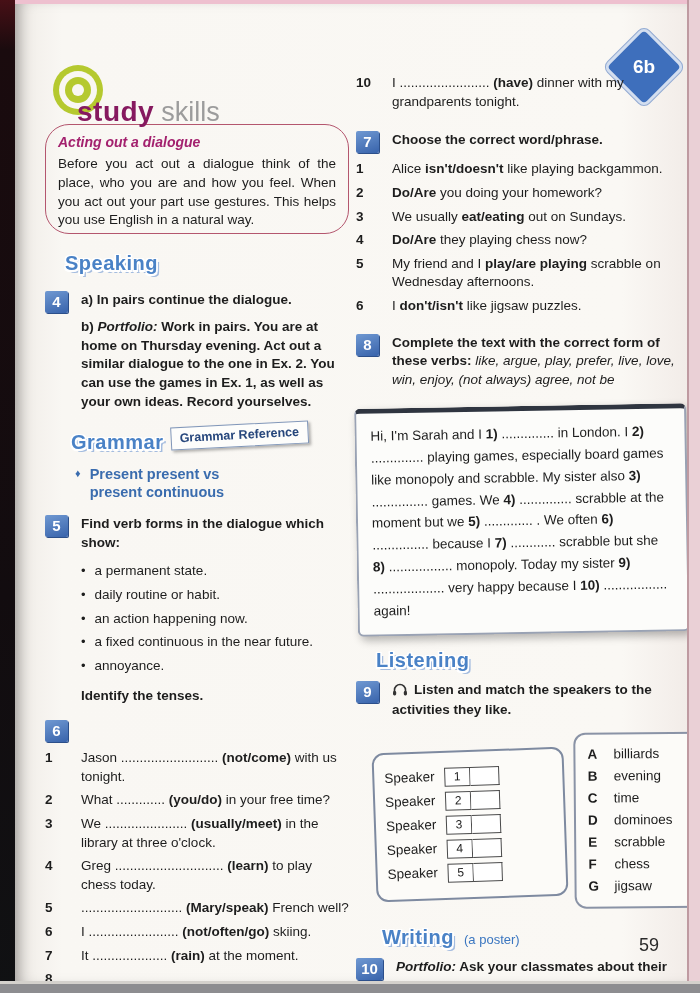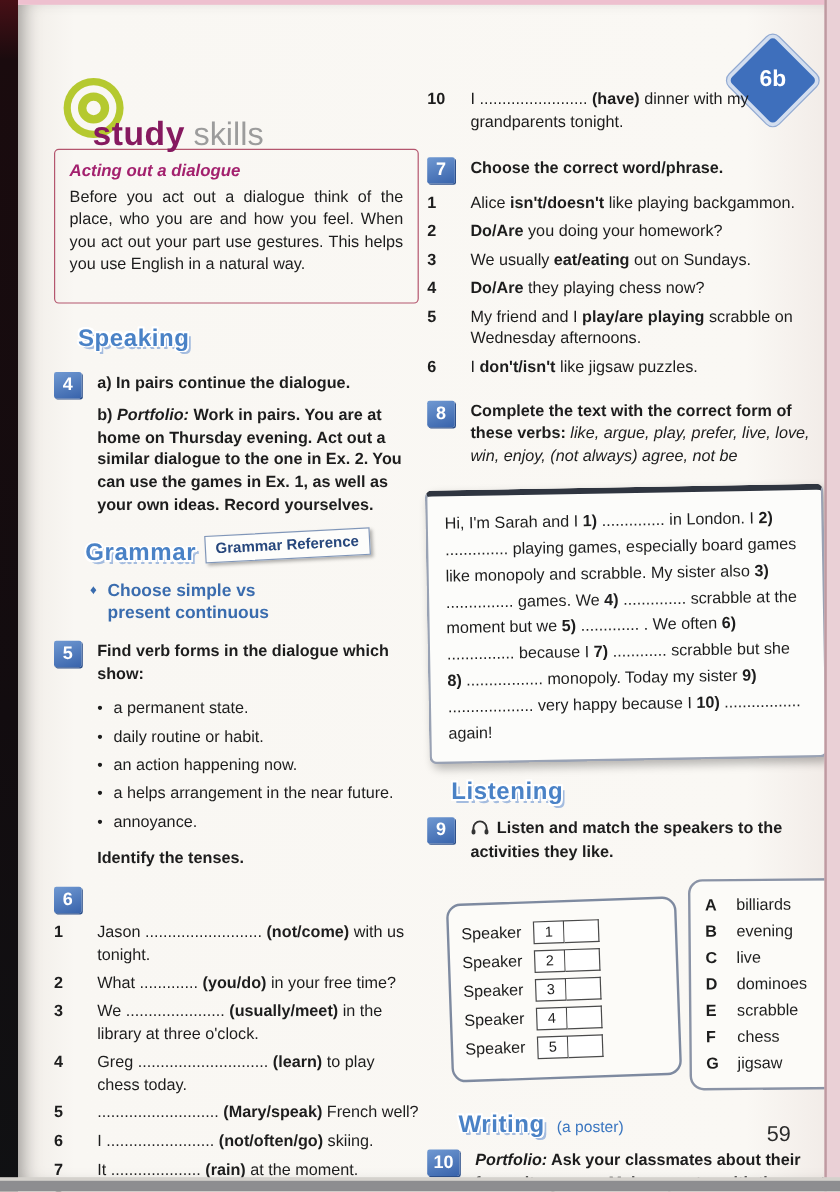--- a/index.html
+++ b/index.html
@@ -31,21 +31,21 @@
   .logo-row{position:relative;height:46px;margin-left:8px;}
   .swirl{position:absolute;left:0;top:-5px;width:50px;height:50px;}
   .sw1{position:absolute;inset:0;border-radius:50%;background:#b5c92f;}
   .sw2{position:absolute;left:6px;top:6px;width:38px;height:38px;border-radius:50%;background:#f9f7f3;}
   .sw3{position:absolute;left:12px;top:12px;width:26px;height:26px;border-radius:50%;background:#b5c92f;}
   .sw4{position:absolute;left:19px;top:19px;width:12px;height:12px;border-radius:50%;background:#f9f7f3;}
   .logo-text{position:absolute;left:24px;top:2px;white-space:nowrap;margin-top:21px;}
   .logo-study{font-weight:bold;font-size:28px;color:#86195f;letter-spacing:.5px;}
   .logo-skills{font-size:27px;color:#9c9c9c;margin-left:7px;}
 
-  .actbox{margin-top:8px;border:1.5px solid #b4566e;border-radius:4px;padding:8px 12px 22px 12px;}
+  .actbox{margin-top:8px;border:1.5px solid #b4566e;border-radius:24px;padding:8px 12px 3px 12px;}
   .actbox .abt{color:#a3216e;font-weight:bold;font-style:italic;font-size:14px;margin-bottom:3px;}
   .actbox .abb{text-align:justify;}
 
   
   .bubble{display:inline-block;font-weight:bold;font-size:20px;color:#4a82c6;letter-spacing:.5px;
         text-shadow:-1.5px -1.5px 0 #fff,1.5px -1.5px 0 #fff,-1.5px 1.5px 0 #fff,1.5px 1.5px 0 #fff,
         -1.5px 0 0 #fff,1.5px 0 0 #fff,0 -1.5px 0 #fff,0 1.5px 0 #fff,3px 3px 0 #a4bcdf;}
   .hdr{margin:16px 0 4px 20px;}
 
   .gr-row{display:flex;align-items:center;margin:18px 0 0 26px;}
@@ -134,21 +134,21 @@
         </div>
       </div>
 
       <div class="gr-row">
         <span class="bubble">Grammar</span>
         <span class="gr-tab">Grammar Reference</span>
       </div>
 
       <div class="topic">
         <span class="diamond">♦</span>
-        <span><span>Choose simple vs</span><br><span>present continuous</span></span>
+        <span><span>Present present vs</span><br><span>present continuous</span></span>
       </div>
 
       <div class="exercise">
         <span class="exnum">5</span>
         <div class="exbody bold">Find verb forms in the dialogue which show:</div>
       </div>
       <div class="bullets">
         <div class="brow">
             <span class="bdot">•</span>
             <span>a permanent state.</span>
@@ -156,21 +156,21 @@
         <div class="brow">
             <span class="bdot">•</span>
             <span>daily routine or habit.</span>
           </div>
         <div class="brow">
             <span class="bdot">•</span>
             <span>an action happening now.</span>
           </div>
         <div class="brow">
             <span class="bdot">•</span>
-            <span>a helps arrangement in the near future.</span>
+            <span>a fixed continuous in the near future.</span>
           </div>
         <div class="brow">
             <span class="bdot">•</span>
             <span>annoyance.</span>
           </div>
       </div>
       <div class="idtenses">Identify the tenses.</div>
 
       <div class="exercise">
         <span class="exnum">6</span>
@@ -302,21 +302,21 @@
           <div class="opt-row">
               <b>A</b>
               <span>billiards</span>
             </div>
           <div class="opt-row">
               <b>B</b>
               <span>evening</span>
             </div>
           <div class="opt-row">
               <b>C</b>
-              <span>live</span>
+              <span>time</span>
             </div>
           <div class="opt-row">
               <b>D</b>
               <span>dominoes</span>
             </div>
           <div class="opt-row">
               <b>E</b>
               <span>scrabble</span>
             </div>
           <div class="opt-row">

